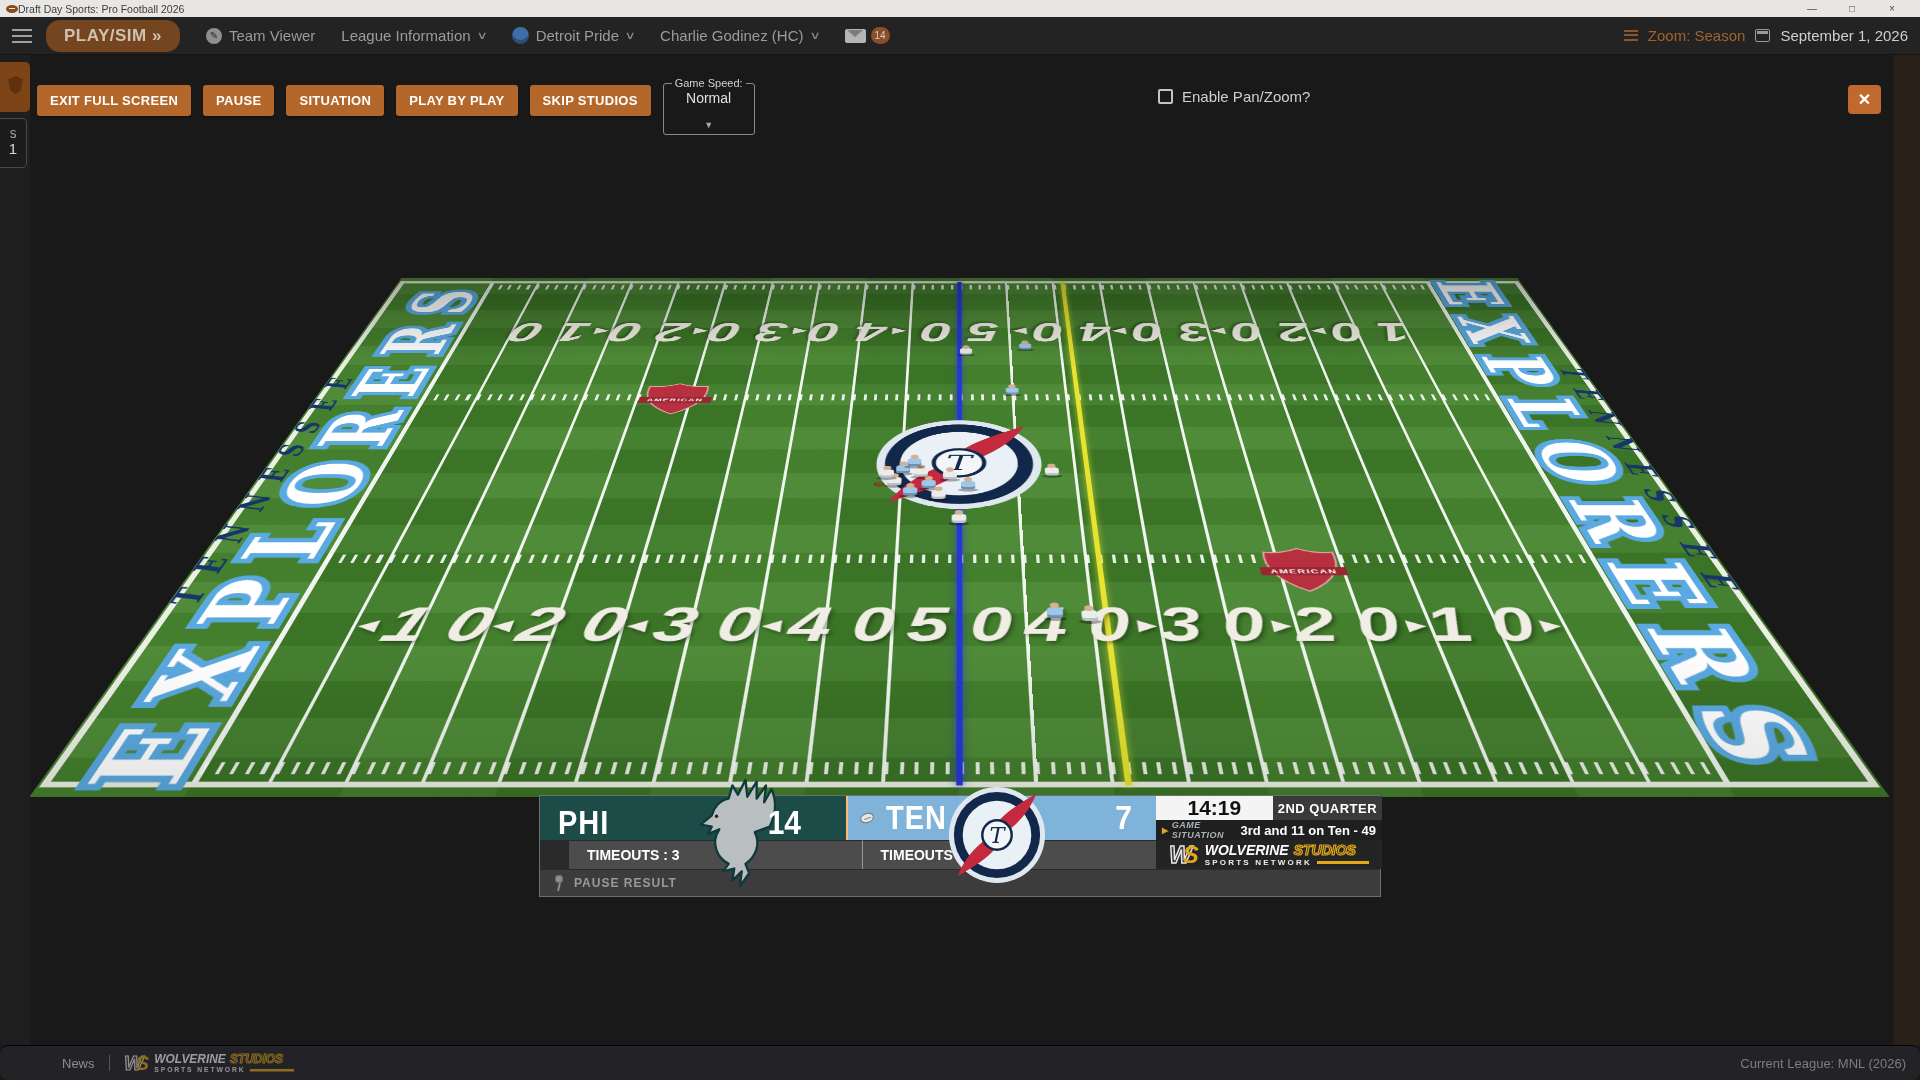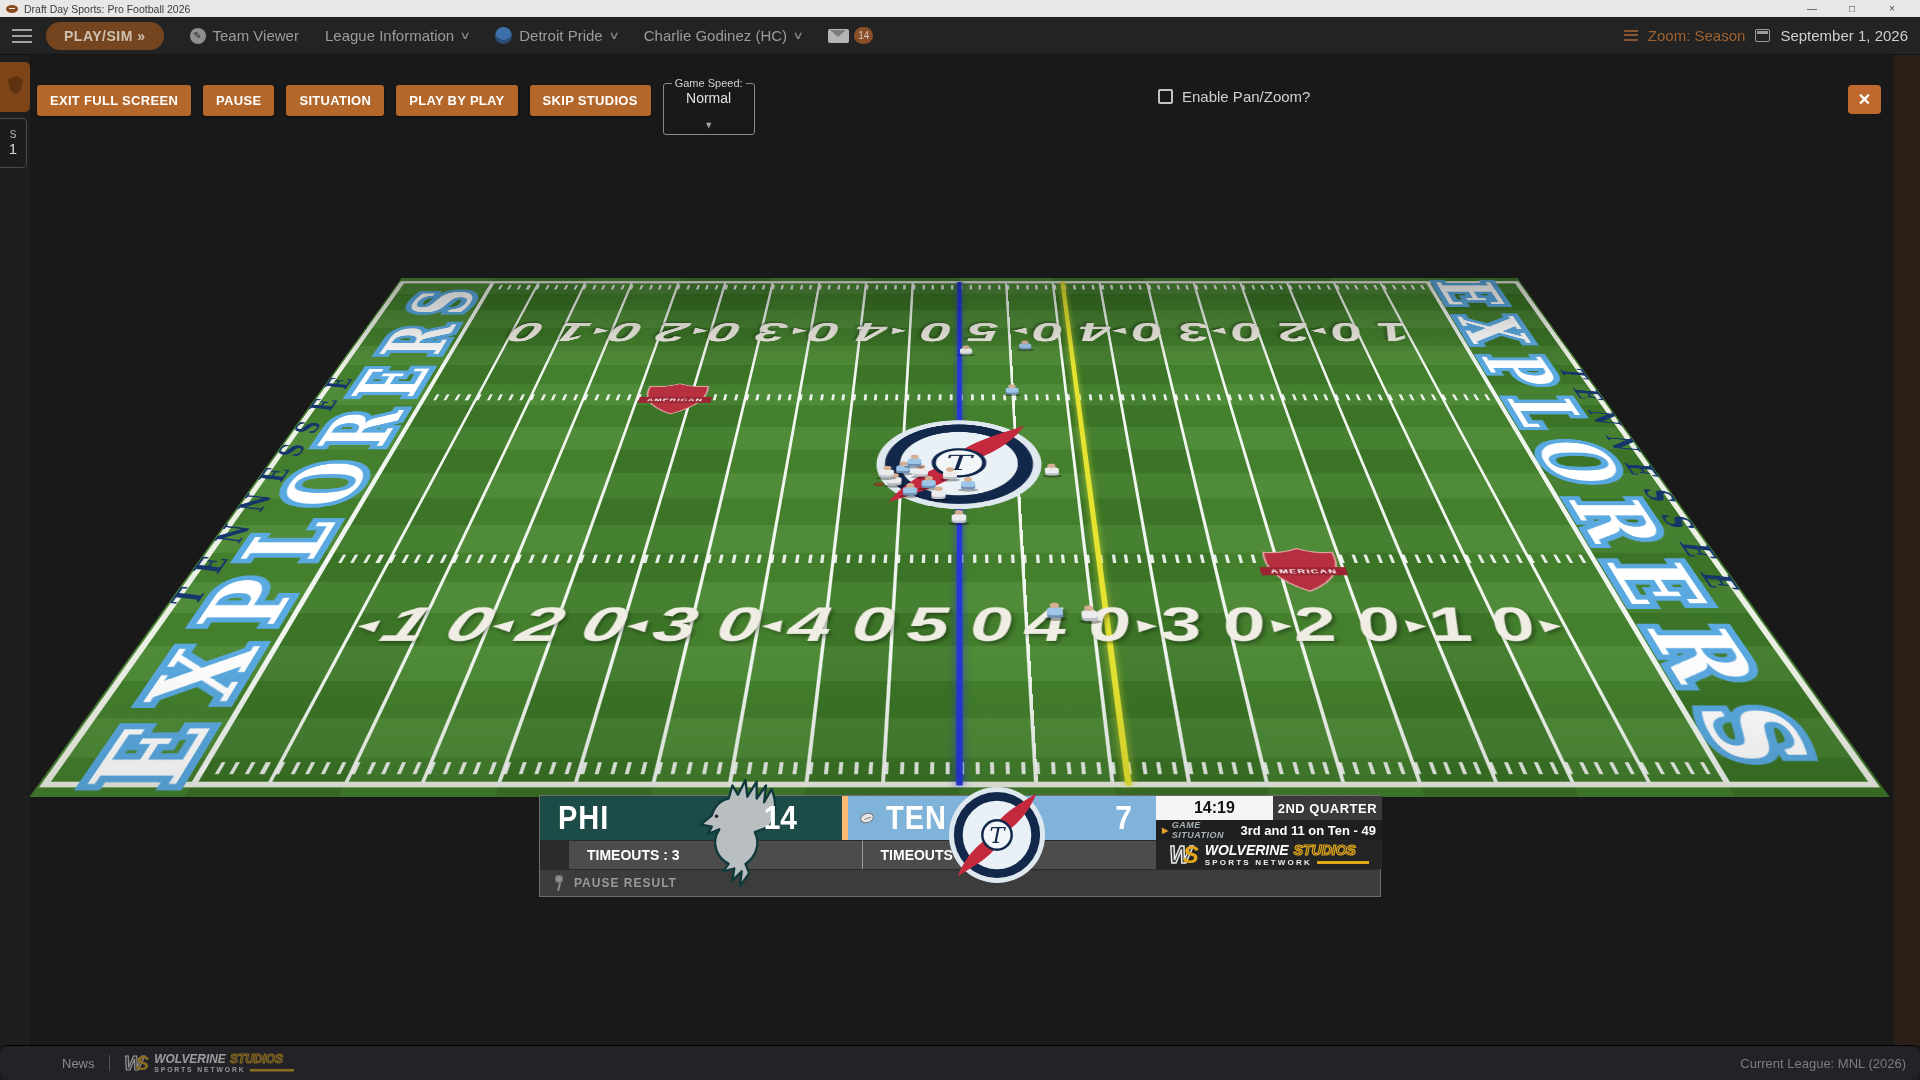--- a/index.html
+++ b/index.html
@@ -1,32 +1,32 @@
 <!DOCTYPE html>
 <html style="--accent: #b4672a; --phi: #1d4b48; --ten: #7fb3d9; --blue-line: #2636d8; --yellow-line: #e6e431; --green-a: #47862f; --green-b: #3e7a28; --ez-blue: #5aa9e0;"><head>
 <meta charset="utf-8">
 <style>
   * { margin:0; padding:0; box-sizing:border-box; }
   html,body { background:#000; font-family:"Liberation Sans", sans-serif; }
   #screen { position:relative; width:1920px; height:1080px; background:#1a1a1a; overflow:hidden; }
 
   
   .titlebar { position:absolute; left:0; top:0; width:1920px; height:17px; background:#e9e7e5; display:flex; align-items:center; justify-content:space-between; }
-  .tb-left { display:flex; align-items:center; gap:6px; padding-left:6px; }
+  .tb-left { display:flex; align-items:center; gap:0; padding-left:6px; }
   .fb-icon { width:12px; height:8px; border-radius:50%; background:#8a4a1e; position:relative; }
   .fb-icon::after { content:""; position:absolute; left:3px; top:3px; width:6px; height:1px; background:#f0e6da; }
   .tb-title { font-size:10.5px; color:#3c3c3c; }
   .tb-controls { display:flex; align-items:center; gap:0; padding-right:8px; }
   .tb-btn { width:40px; text-align:center; font-size:10px; color:#4a4a4a; cursor:default; }
 
   
   .navbar { position:absolute; left:0; top:17px; width:1920px; height:38px; background:#232323; border-bottom:1px solid #141414; display:flex; align-items:center; color:#9b9b9b; font-size:15px; }
   .hamburger { width:20px; margin:0 14px 0 12px; display:flex; flex-direction:column; gap:4px; }
   .hamburger i { display:block; height:2px; background:#a0a0a0; }
-  .playsim { background:#74451f; color:#cfc2b3; font-weight:bold; font-size:14px; border:none; border-radius:14px; padding:6px 18px; letter-spacing:.5px; }
+  .playsim { background:#74451f; color:#cfc2b3; font-weight:bold; font-size:17px; border:none; border-radius:14px; padding:6px 18px; letter-spacing:.5px; }
   .nav-item { display:flex; align-items:center; gap:7px; margin-left:26px; white-space:nowrap; }
   .chev { font-size:11px; color:#8a8a8a; transform:scaleX(1.4); }
   .tv-icon { width:16px; height:16px; border-radius:50%; background:#8f8f8f; color:#2a2a2a; font-size:10px; display:flex; align-items:center; justify-content:center; }
   .team-icon { width:17px; height:17px; border-radius:50%; background:#3f6fa8; box-shadow:inset 0 -4px 0 rgba(0,0,0,.3); }
   .mail-wrap { display:flex; align-items:center; gap:5px; margin-left:26px; }
   .mail-icon { width:21px; height:14px; background:#b5b5b5; position:relative; border-radius:2px; }
   .mail-icon::after { content:""; position:absolute; left:2px; top:1px; width:0; height:0; border-left:8px solid transparent; border-right:8px solid transparent; border-top:7px solid #7d7d7d; }
   .mail-badge { min-width:19px; height:17px; border-radius:9px; background:#8a4e28; color:#d8c9bd; font-size:10px; display:flex; align-items:center; justify-content:center; padding:0 4px; }
   .nav-right { margin-left:auto; display:flex; align-items:center; gap:10px; padding-right:12px; }
   .stage-txt { color:#a0632f; }
@@ -90,36 +90,36 @@
   .pb-blue  { background:#9ec6e8; box-shadow:inset 0 -4px 0 rgba(20,40,80,.35); }
   .player .ph { position:absolute; left:5px; top:0; width:8px; height:8px; border-radius:50%; background:#d7b093; }
   .ballm { position:absolute; width:10px; height:7px; border-radius:50%; background:#8a4a22; border:1px solid #5e2f12; transform:translate(-50%,-50%); }
 
   
   .scoreboard { position:absolute; left:509px; top:740px; width:842px; border:1px solid #6e6e6e; background:#2a2a2a; }
   .sb-top { display:flex; }
   .sb-teams { width:616px; }
   .sb-teamrow { display:flex; height:44px; }
   .sb-team { width:308px; display:flex; align-items:center; position:relative; color:#fff; }
-  .sb-team.away { background:var(--phi); border-right:6px solid #fdba74; }
+  .sb-team.away { background:var(--phi); border-right:2px solid #fdba74;align-items:flex-end; }
   .sb-team.home { background:var(--ten); }
   .t-abbr { font-size:29px; font-weight:bold; letter-spacing:1px; margin-left:18px; transform:scaleY(1.12); }
   .t-score { margin-left:auto; font-size:30px; font-weight:bold; transform:scaleY(1.12); position:relative; z-index:3; }
   .away .t-score { margin-right:45px; }
   .home .t-score { margin-right:24px; }
   .poss-ball { width:14px; height:10px; border-radius:50%; background:#e6e6e6; border:1px solid #777; margin-left:12px; margin-right:-6px; transform:rotate(-18deg); position:relative; }
   .poss-ball::after { content:""; position:absolute; left:3px; top:4px; width:7px; height:1px; background:#888; }
   .sb-torow { display:flex; height:29px;padding-left:29px; }
   .sb-to { width:308px; background:#4c4c4c; color:#fff; font-size:14px; font-weight:bold; display:flex; align-items:center; padding-left:18px; border-top:1px solid #2a2a2a; }
   .sb-to.away-to { border-right:1px solid #9a9a9a; }
   .eagle-logo { position:absolute; left:150px; top:-18px; width:96px; height:112px; z-index:2; pointer-events:none; }
   .sb-ten-logo { position:absolute; left:100px; top:-10px; width:98px; height:98px; z-index:2; pointer-events:none; }
   .sb-right { width:226px; display:flex; flex-direction:column; }
   .sb-clockrow { display:flex; height:24px; }
-  .sb-clock { width:124px; background:#f4f4f4; color:#111; font-weight:bold; font-size:16px; display:flex; align-items:center; justify-content:center; }
+  .sb-clock { width:124px; background:#f4f4f4; color:#111; font-weight:bold; font-size:21px; display:flex; align-items:center; justify-content:center; }
   .sb-quarter { width:116px; background:#3a3a3a; color:#fff; font-weight:bold; font-size:13px; display:flex; align-items:center; justify-content:center; letter-spacing:.5px; }
   .sb-situation { height:20px; background:#1f1f1f; display:flex; align-items:center; gap:8px; padding:0 6px; }
   .sit-label { color:#a9b3ba; font-size:9px; font-weight:bold; font-style:italic; letter-spacing:.5px; display:flex; align-items:center; gap:3px; }
   .sit-label .tri { color:#e0a030; font-size:8px; font-style:normal; }
   .sit-text { color:#fff; font-size:13px; font-weight:bold; white-space:nowrap; }
   .sb-network { height:29px; background:#242424; display:flex; align-items:center; justify-content:center; }
   .sb-playresult { height:27px; background:#3c3c3c; border-top:1px solid #2a2a2a; display:flex; align-items:center; gap:9px; padding-left:12px; }
   .pr-text { color:#9a9a9a; font-size:12px; font-weight:bold; letter-spacing:1px; }
   .mic { width:13px; height:17px; position:relative; }
   .mic::before { content:""; position:absolute; left:3px; top:0; width:8px; height:8px; border-radius:50%; background:#8f8f8f; box-shadow:inset 0 0 0 1px #6a6a6a; }

